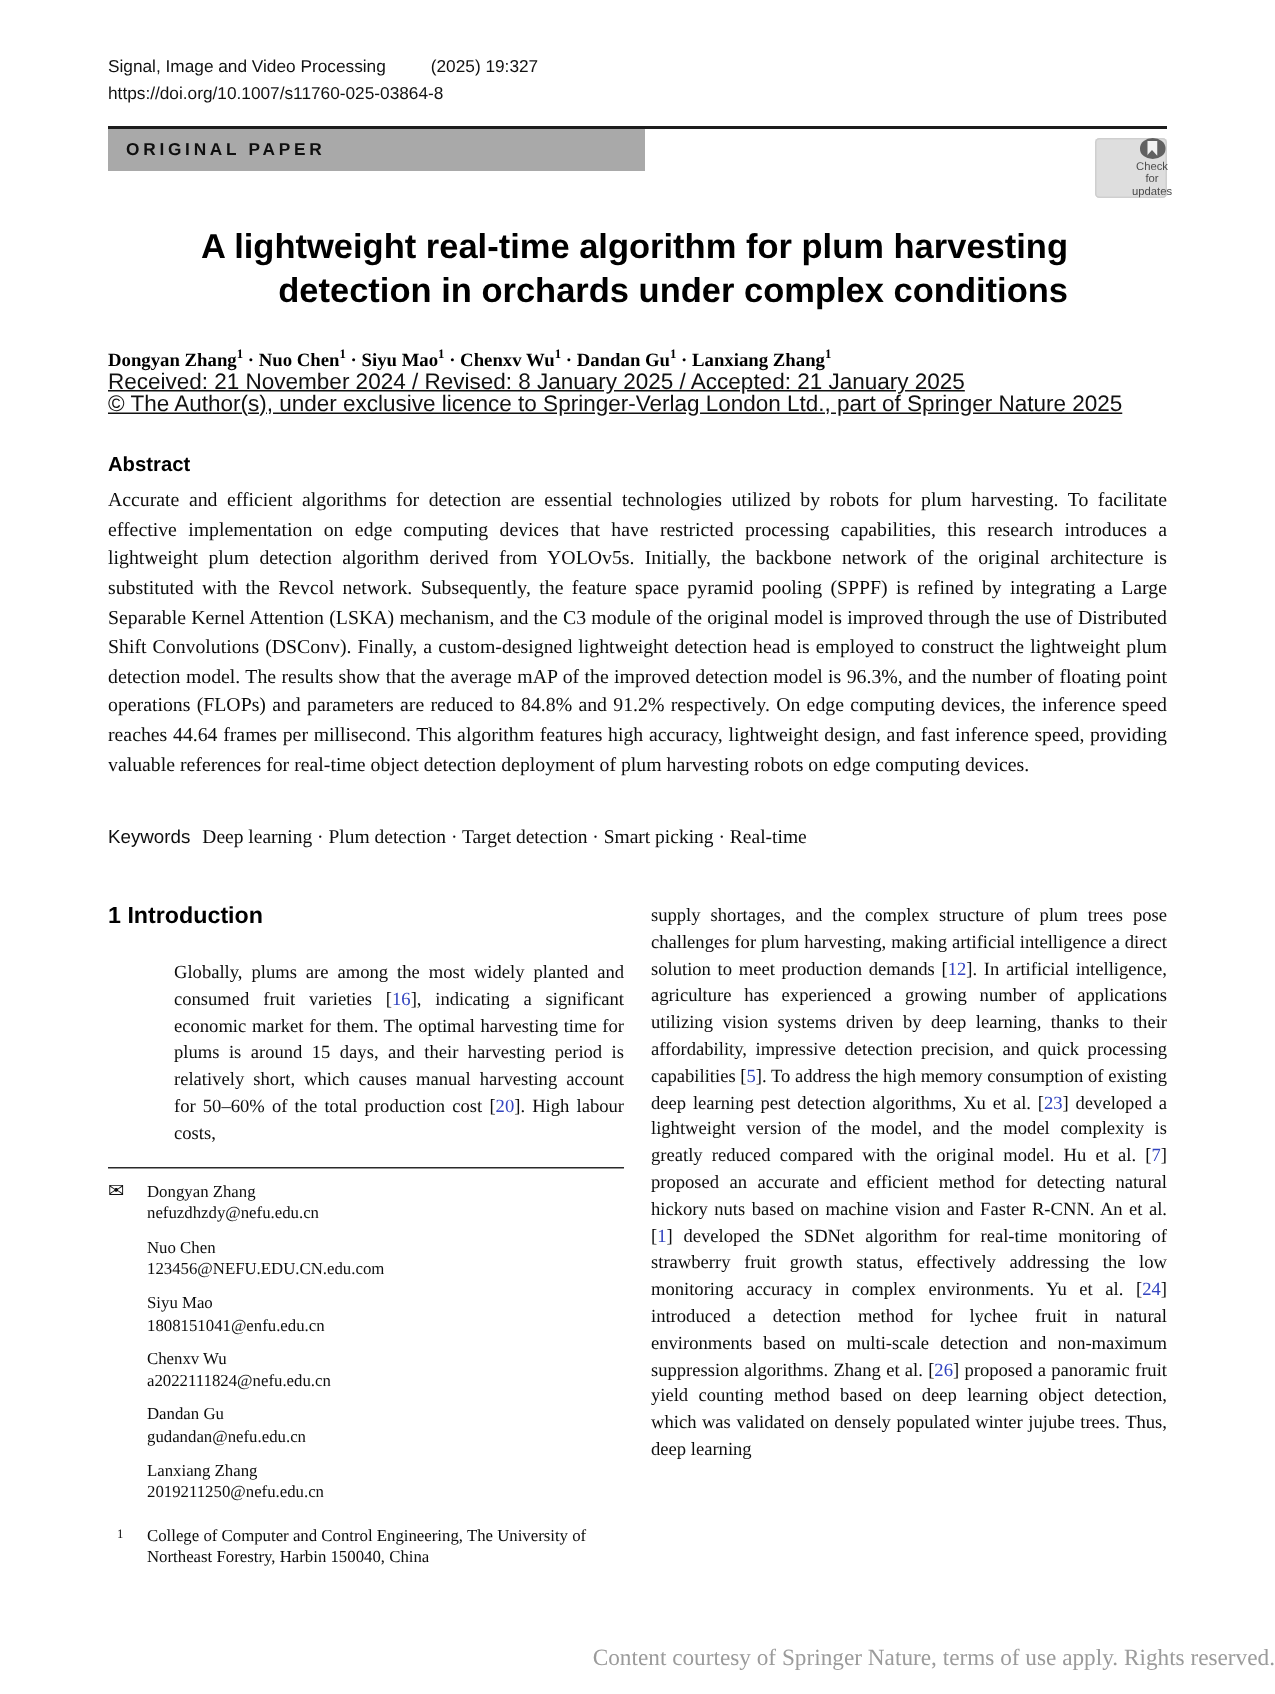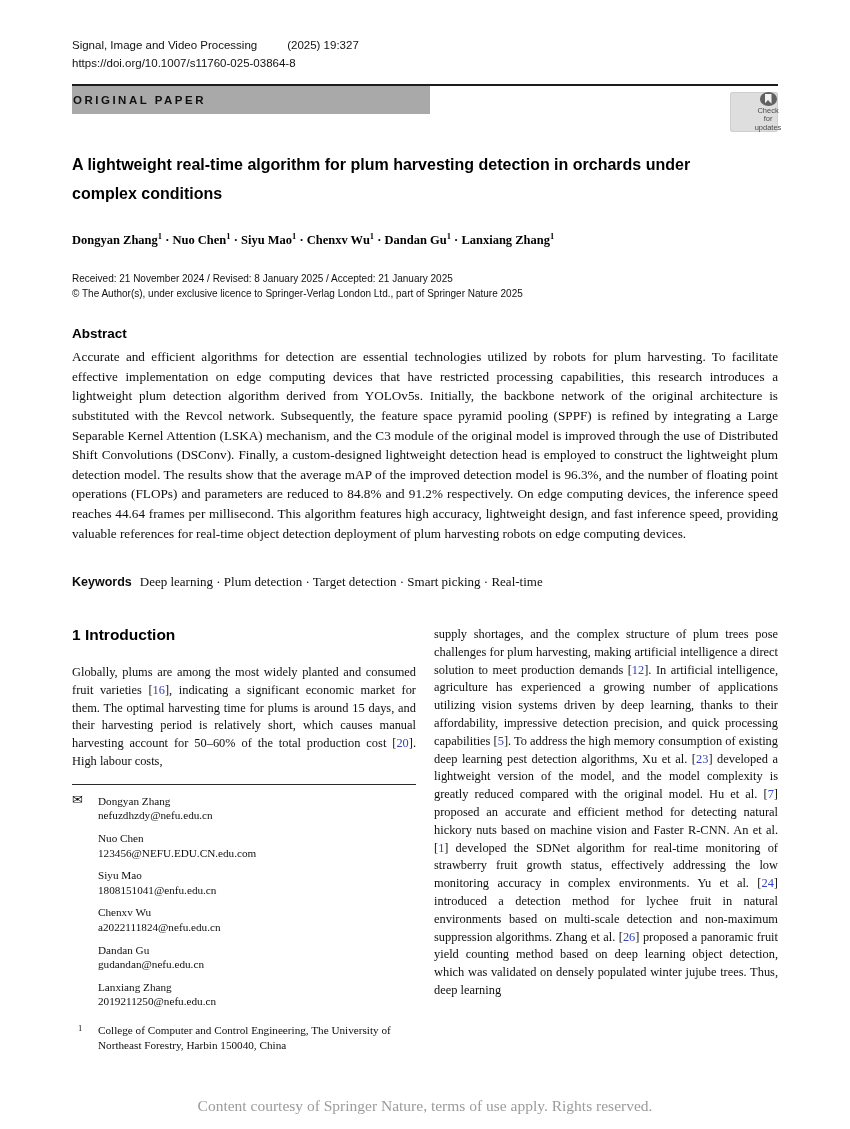--- a/index.html
+++ b/index.html
@@ -17,85 +17,86 @@
   
   .jheader { font-family:"Liberation Sans", sans-serif; font-size:11.5px; line-height:15px; color:#111; }
   .jheader .cite-info { margin-left:30px; }
   .doi-line { font-family:"Liberation Sans", sans-serif; font-size:11.5px; line-height:16px; color:#111; text-decoration:none; display:inline-block; }
   .top-rule { border:none; border-top:2px solid #1c1c1c; margin-top:13px; }
   .banner-row { position:relative; height:30px; }
   .banner {
     width:358px; height:28px; background:#a9a9a9;
     font-family:"Liberation Sans", sans-serif; font-weight:bold;
     font-size:11.5px; letter-spacing:2.5px; color:#0f0f0f;
-    display:flex; align-items:center; padding-left:1px;
+    display:flex; align-items:center; padding-left:12px;
   }
   .check-badge {
     position:absolute; right:0; top:6px;
     width:48px; height:40px; background:#dedede; border-radius:3px;
     display:flex; flex-direction:column; align-items:center; justify-content:center;
     cursor:pointer; box-shadow:0 0 0 1px #cfcfcf inset;padding-left:28px;
   }
   .check-circle {
     width:17px; height:17px; border-radius:50%; background:#616161;
     display:flex; align-items:center; justify-content:center; margin-bottom:1px;
   }
   .check-bookmark {
     width:7px; height:10px; background:#f2f2f2;
     clip-path:polygon(0 0,100% 0,100% 100%,50% 62%,0 100%);
   }
   .check-text { font-family:"Liberation Sans", sans-serif; font-size:7.5px; line-height:8.5px; color:#4a4a4a; text-align:center; }
   
   .title {
     margin-top:34px;
     font-family:"Liberation Sans", sans-serif; font-weight:bold;
-    font-size:16px; line-height:29px; color:#000;
+    font-size:23px; line-height:29px; color:#000;
     max-width:640px;
+    text-align:right;
   }
   .authors {
     margin-top:23px;
     font-family:Liberation Serif, serif; font-weight:bold;
     font-size:12.5px; color:#000;
   }
   .author { white-space:nowrap; }
   .author + .author::before { content:"\00a0\00b7\00a0 "; font-weight:bold; }
   .author sup { font-size:8.5px; }
-  .meta { margin-top:24px; font-family:"Liberation Sans", sans-serif; font-size:10px; line-height:14.5px; color:#111; }
+  .meta { font-family:"Liberation Sans", sans-serif; font-size:15px; line-height:14.5px; color:#111;text-decoration:underline; }
   
   .abs-head { margin-top:25px; font-family:"Liberation Sans", sans-serif; font-weight:bold; font-size:13.5px; color:#000; }
   .abs-body { margin-top:6px; font-size:13.2px; line-height:19.6px; text-align:justify; color:#0d0d0d; }
   .keywords { margin-top:31px; font-size:13px; color:#0d0d0d; }
-  .kw-label { font-family:"Liberation Sans", sans-serif; font-weight:bold; font-size:12.5px; margin-right:8px; }
+  .kw-label { font-family:"Liberation Sans", sans-serif; font-weight:normal; font-size:12.5px; margin-right:8px; }
   
   .cols { margin-top:36px; display:flex; gap:18px; }
   .col { width:344px; }
   .sec-head { font-family:"Liberation Sans", sans-serif; font-weight:bold; font-size:15.5px; color:#000; }
   .body-par { font-size:12.4px; line-height:17.8px; text-align:justify; color:#0d0d0d; }
-  .col-left .body-par { margin-top:20px; }
+  .col-left .body-par { margin-top:20px;margin-left:44px; }
   .cite { color:#3143bf; }
   
   .fn-block { margin-top:13px; border-top:1.2px solid #2a2a2a; padding-top:9px; }
   .corr-entry { position:relative; padding-left:26px; margin-bottom:8px; font-size:11.2px; line-height:14.6px; color:#0d0d0d; }
   .env-icon { position:absolute; left:0; top:-1px; font-size:13px; color:#111; }
   .corr-email { display:block; color:#0d0d0d; text-decoration:none; }
   .affil { position:relative; padding-left:26px; margin-top:14px; font-size:11.2px; line-height:14.6px; color:#0d0d0d; }
   .affil-marker { position:absolute; left:6px; top:-2px; font-size:8.5px; }
   
   .pub-row { margin-top:22px; display:flex; justify-content:space-between; align-items:center; }
   .published { font-size:11.8px; color:#0d0d0d; }
   .springer-logo { display:flex; align-items:center; gap:4px; }
   .sp-oval {
     width:16px; height:18px; border:1.3px solid #000; border-radius:50%;
     display:inline-flex; align-items:center; justify-content:center;
     font-size:11px; line-height:1; color:#000;
   }
   .sp-name { font-size:14.5px; color:#000; }
   .courtesy {
     position:absolute; left:0; right:0; bottom:14px;
-    text-align:center; font-size:15.5px; color:#9b9b9b;
+    text-align:right; font-size:15.5px; color:#9b9b9b;
   }
 </style>
 </head>
 <body>
 
 <div class="page">
 
   
   <div class="jheader">
     <span>Signal, Image and Video Processing</span><span class="cite-info">(2025) 19:327</span>

